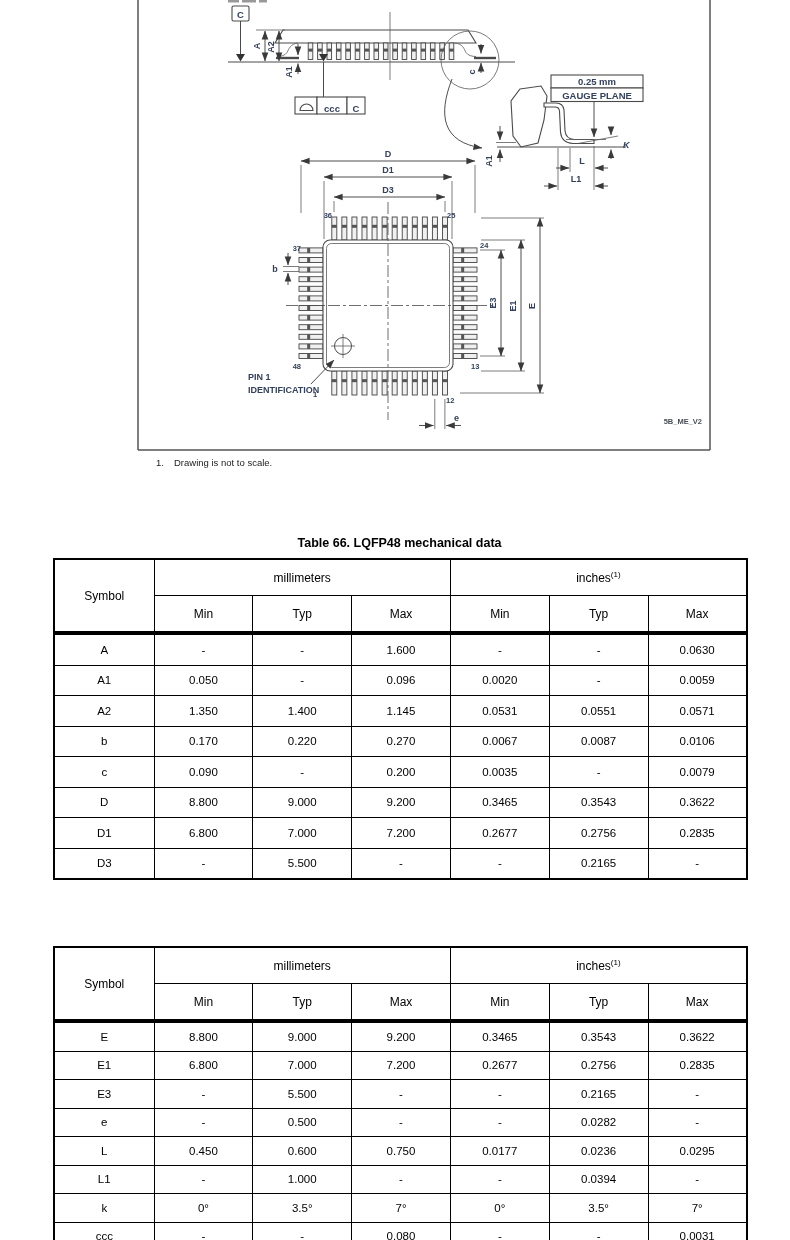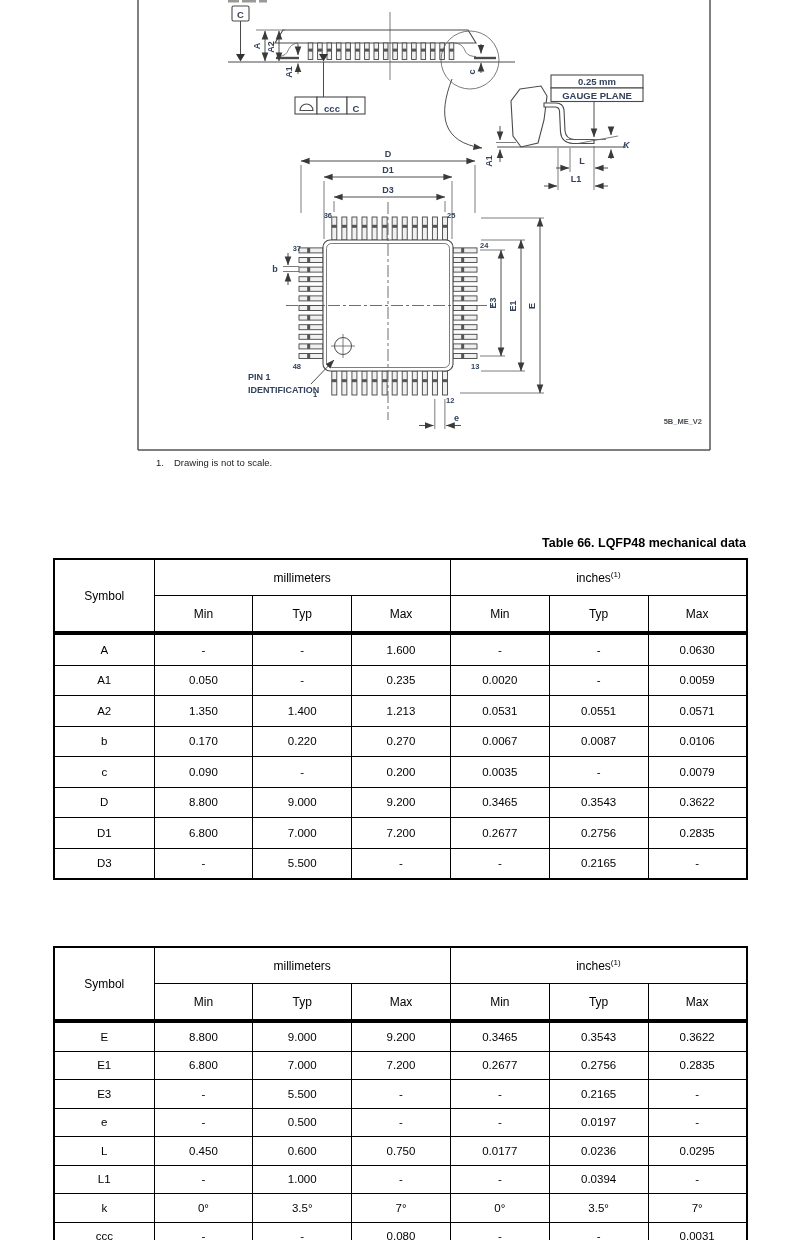--- a/index.html
+++ b/index.html
@@ -335,21 +335,21 @@
       <text class="lbl" x="248" y="393">IDENTIFICATION</text>
     </g>
 
     <text class="wm" x="702" y="424" text-anchor="end">5B_ME_V2</text>
   </svg>
 
   <div class="fig-note">
     <span class="num">1.</span><span>Drawing is not to scale.</span>
   </div>
 
-  <div class="tbl-title" style="top:536px;text-align:right;">Table 66. LQFP48 mechanical data</div>
+  <div class="tbl-title" style="top:536px;">Table 66. LQFP48 mechanical data</div>
   <table class="dtable t1" style="top:558px;">
     <colgroup>
         <col style="width:100px">
         <col span="6" style="width:98.8px">
       </colgroup>
     <thead>
       <tr>
         <th rowspan="2">Symbol</th>
         <th colspan="3">millimeters</th>
         <th colspan="3"><span>inches</span><sup>(1)</sup></th>
@@ -370,30 +370,30 @@
           <td>-</td>
           <td>1.600</td>
           <td>-</td>
           <td>-</td>
           <td>0.0630</td>
         </tr>
         <tr>
           <td>A1</td>
           <td>0.050</td>
           <td>-</td>
-          <td>0.235</td>
+          <td>0.096</td>
           <td>0.0020</td>
           <td>-</td>
           <td>0.0059</td>
         </tr>
         <tr>
           <td>A2</td>
           <td>1.350</td>
           <td>1.400</td>
-          <td>1.213</td>
+          <td>1.145</td>
           <td>0.0531</td>
           <td>0.0551</td>
           <td>0.0571</td>
         </tr>
         <tr>
           <td>b</td>
           <td>0.170</td>
           <td>0.220</td>
           <td>0.270</td>
           <td>0.0067</td>
@@ -486,21 +486,21 @@
           <td>-</td>
           <td>0.2165</td>
           <td>-</td>
         </tr>
         <tr>
           <td>e</td>
           <td>-</td>
           <td>0.500</td>
           <td>-</td>
           <td>-</td>
-          <td>0.0197</td>
+          <td>0.0282</td>
           <td>-</td>
         </tr>
         <tr>
           <td>L</td>
           <td>0.450</td>
           <td>0.600</td>
           <td>0.750</td>
           <td>0.0177</td>
           <td>0.0236</td>
           <td>0.0295</td>

